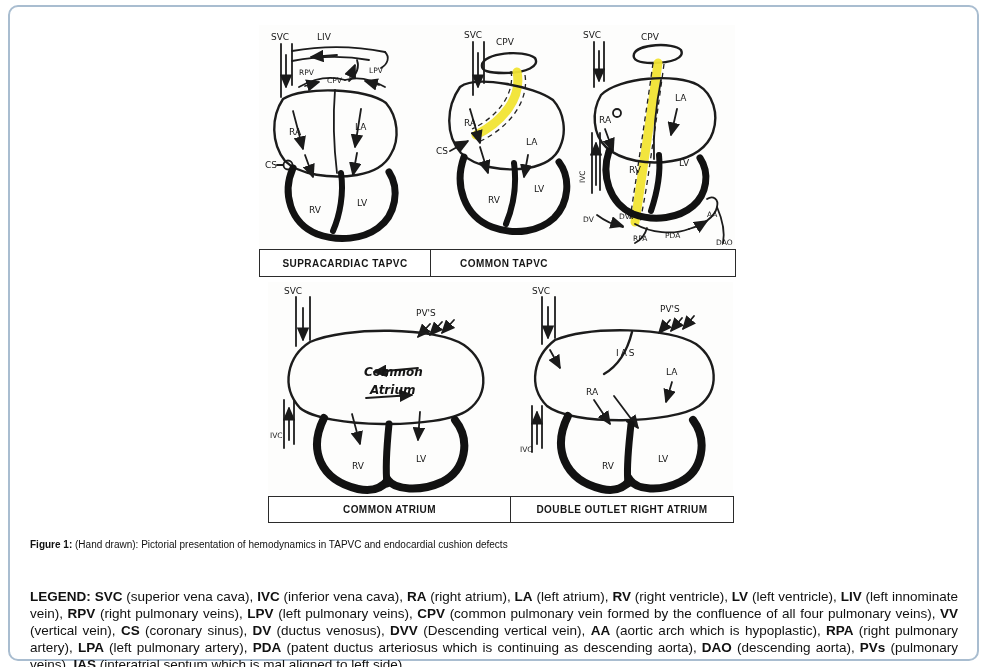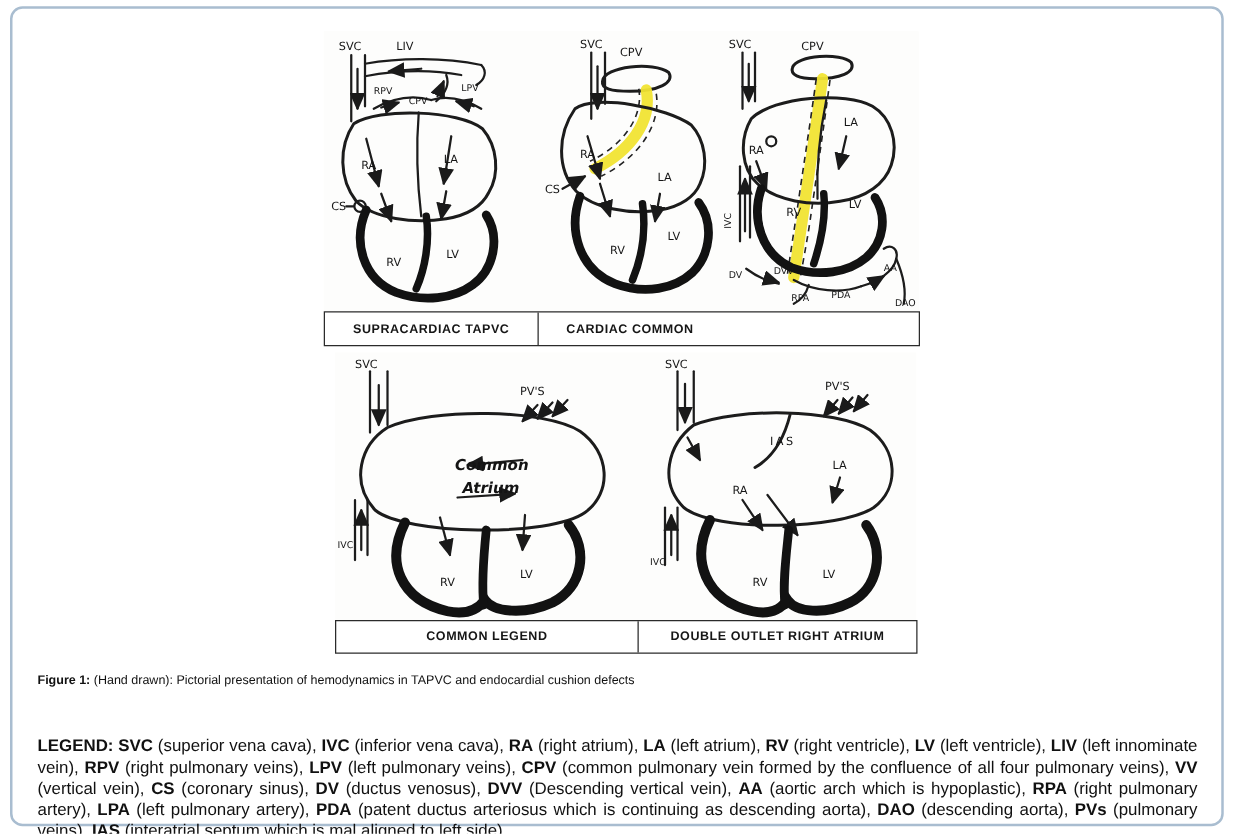--- a/index.html
+++ b/index.html
@@ -194,21 +194,21 @@
           <text class="plabel-sm" x="88" y="213">PDA</text>
           <text class="plabel-sm" x="130" y="192">AA</text>
           <text class="plabel-sm" x="139" y="220">DAO</text>
         </g>
       </svg>
     </div>
   </div>
 
   <div class="strip top-strip">
     <div class="strip-cell" style="flex:0 0 171px">SUPRACARDIAC TAPVC</div>
-    <div class="strip-cell" style="flex:0 0 146px">CARDIAC COMMON</div>
+    <div class="strip-cell" style="flex:0 0 146px">COMMON TAPVC</div>
   </div>
 
   <div class="bottom-row">
 
     <div class="panel" style="width:242px">
       <svg viewBox="0 0 242 214">
         <defs>
           <marker id="a4" markerWidth="7" markerHeight="7" refX="7" refY="3.5" orient="auto">
             <path class="ah" d="M0,0 L8,3.5 L0,7 Z"></path>
           </marker>
@@ -281,20 +281,20 @@
           <text class="plabel" x="76" y="113">RA</text>
           <text class="plabel-sm" x="10" y="170">IVC</text>
           <text class="plabel" x="92" y="187">RV</text>
           <text class="plabel" x="148" y="180">LV</text>
         </g>
       </svg>
     </div>
   </div>
 
   <div class="strip bottom-strip">
-    <div class="strip-cell" style="flex:0 0 242px">COMMON LEGEND</div>
+    <div class="strip-cell" style="flex:0 0 242px">COMMON ATRIUM</div>
     <div class="strip-cell" style="flex:1">DOUBLE OUTLET RIGHT ATRIUM</div>
   </div>
 
   <p class="caption"><b>Figure 1:</b><span> (Hand drawn): Pictorial presentation of hemodynamics in TAPVC and endocardial cushion defects</span></p>
 
   <p class="legend"><b>LEGEND:</b> <span><b>SVC</b><span> (superior vena cava), </span><b>IVC</b><span> (inferior vena cava), </span><b>RA</b><span> (right atrium), </span><b>LA</b><span> (left atrium), </span><b>RV</b><span> (right ventricle), </span><b>LV</b><span> (left ventricle), </span><b>LIV</b><span> (left innominate vein), </span><b>RPV</b><span> (right pulmonary veins), </span><b>LPV</b><span> (left pulmonary veins), </span><b>CPV</b><span> (common pulmonary vein formed by the confluence of all four pulmonary veins), </span><b>VV</b><span> (vertical vein), </span><b>CS</b><span> (coronary sinus), </span><b>DV</b><span> (ductus venosus), </span><b>DVV</b><span> (Descending vertical vein), </span><b>AA</b><span> (aortic arch which is hypoplastic), </span><b>RPA</b><span> (right pulmonary artery), </span><b>LPA</b><span> (left pulmonary artery), </span><b>PDA</b><span> (patent ductus arteriosus which is continuing as descending aorta), </span><b>DAO</b><span> (descending aorta), </span><b>PVs</b><span> (pulmonary veins), </span><b>IAS</b><span> (interatrial septum which is mal aligned to left side)</span></span></p>
 </div>
 
 </body></html>

